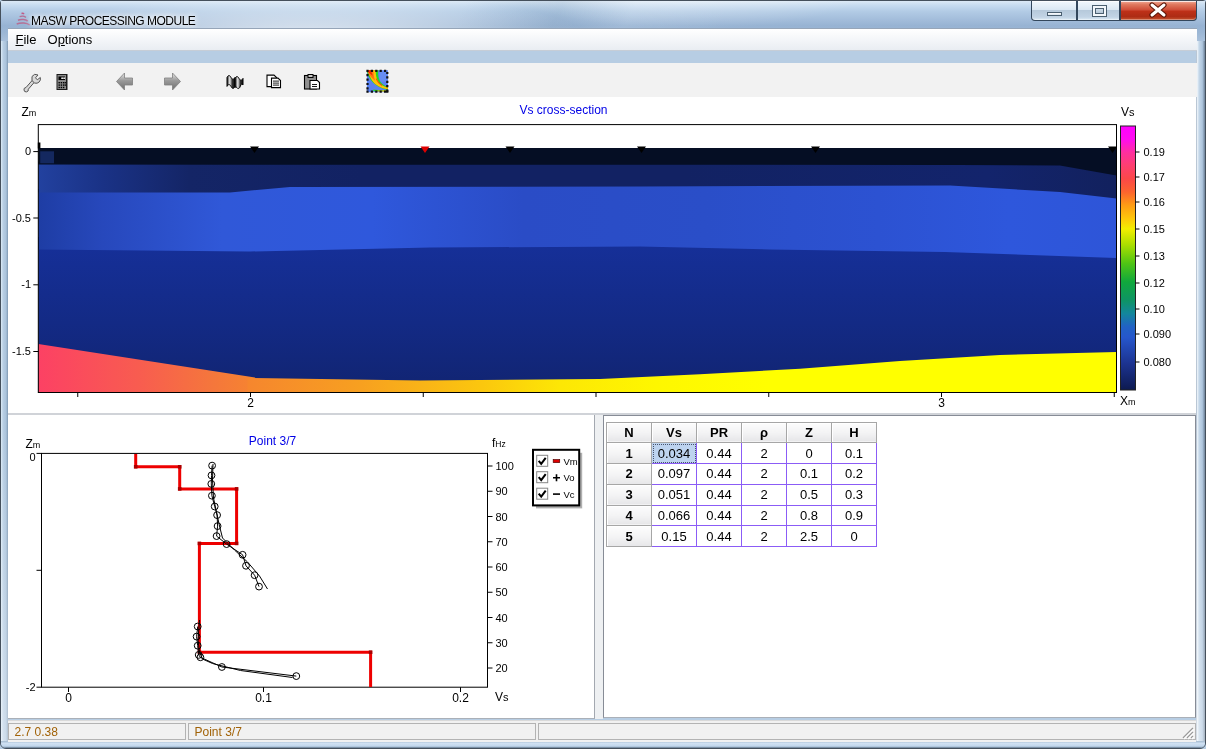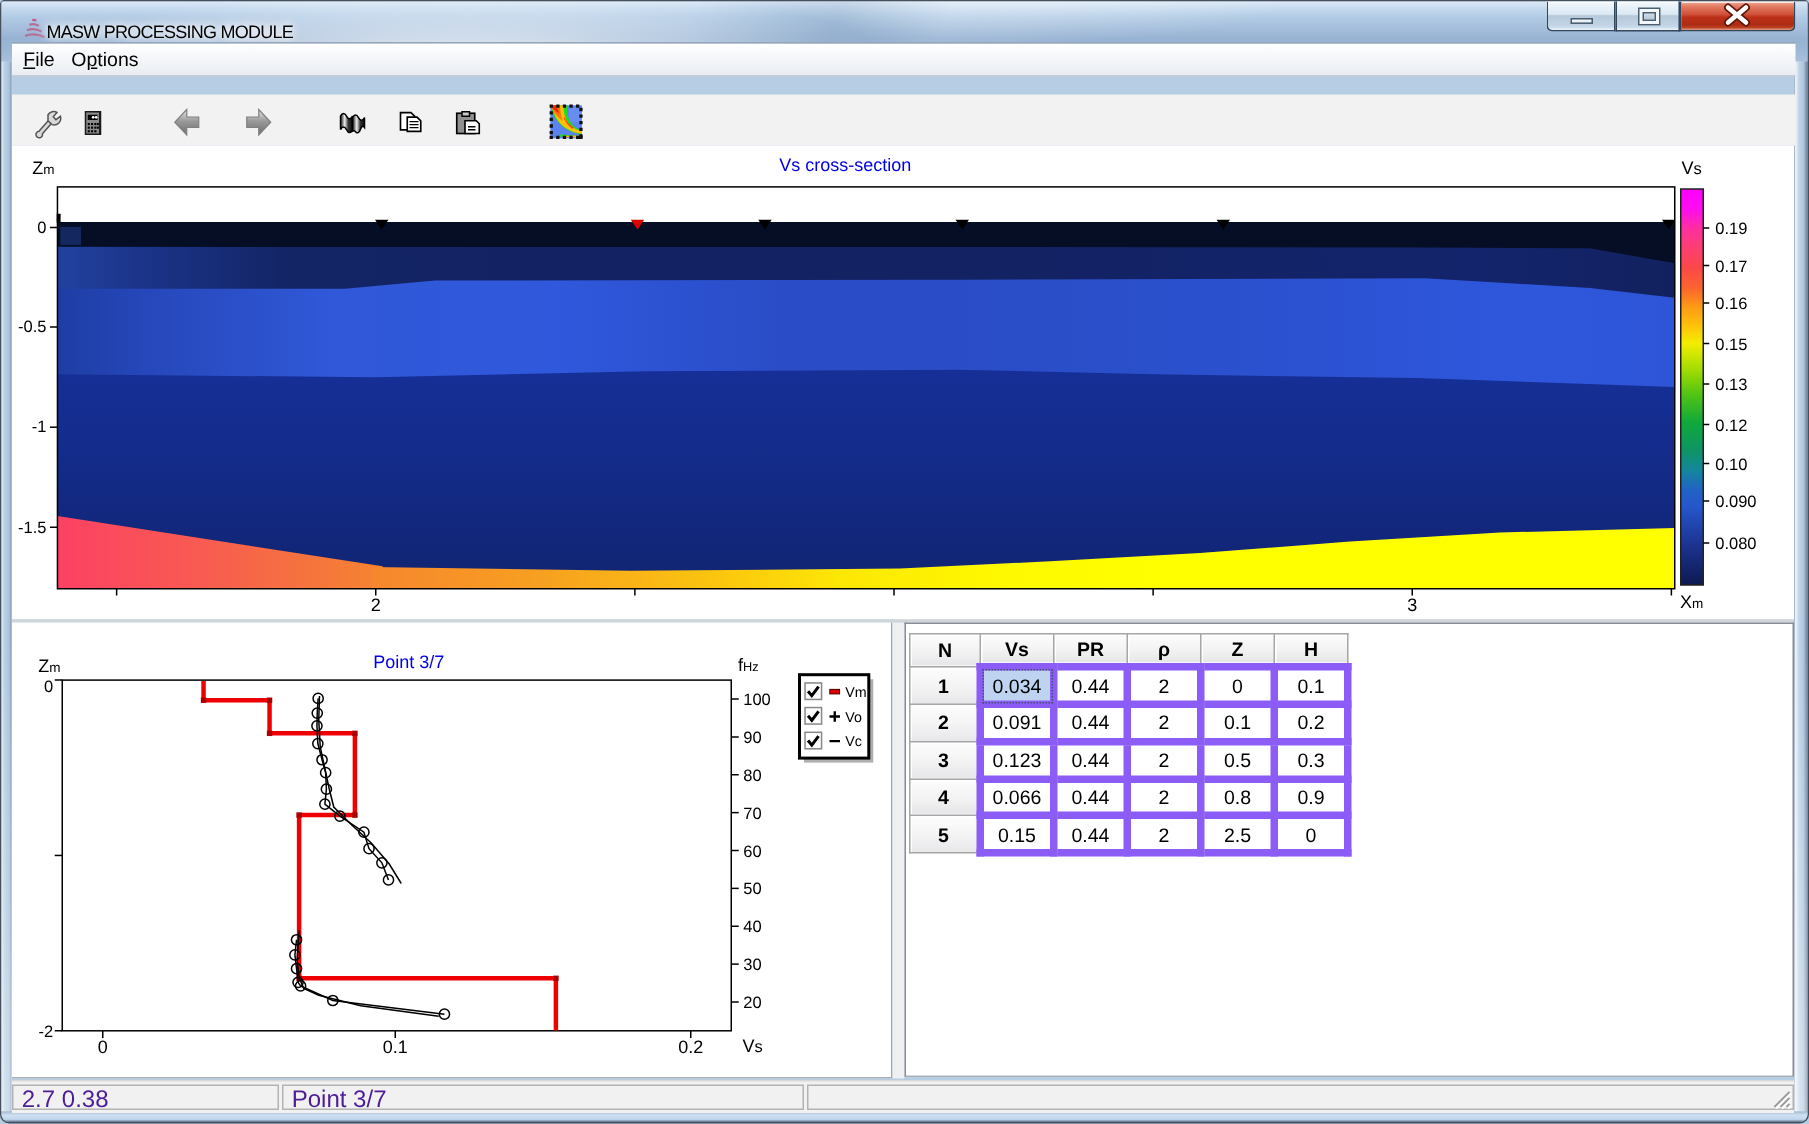--- a/index.html
+++ b/index.html
@@ -43,24 +43,24 @@
 
 #toolbar{position:absolute;left:7.5px;top:63px;width:1189px;height:34px;background:#f2f2f2;}
 
 #panel-top{position:absolute;left:7.5px;top:97px;width:1188px;height:316px;background:#fff;}
 #hsplit{position:absolute;left:7.5px;top:413px;width:1188px;height:2px;background:#d0d3d8;}
 #panel-bl{position:absolute;left:7.5px;top:415px;width:586px;height:303px;background:#fff;border-right:1px solid #a3a8b0;border-bottom:1px solid #aab0b8;}
 #vsplit{position:absolute;left:594.5px;top:415px;width:8px;height:304px;background:#eef0f2;}
 #panel-br{position:absolute;left:602.5px;top:415px;width:593px;height:303px;background:#fff;border:1px solid #878c96;border-bottom:1px solid #aab0b8;box-sizing:border-box;}
 
 #statusbar{position:absolute;left:7.5px;top:719.5px;width:1188px;height:21.5px;background:#f1f1f1;border-top:1px solid #d9d9d9;}
-.spanel{position:absolute;top:2px;height:17px;border:1px solid #b3b3b3;box-sizing:border-box;font-size:16px;color:#4c1d95;padding:1px 0 0 6px;}
+.spanel{position:absolute;top:2px;height:17px;border:1px solid #b3b3b3;box-sizing:border-box;font-size:12px;color:#a16207;padding:1px 0 0 6px;}
 
 #vtable{position:absolute;left:2.5px;top:5.5px;border-collapse:collapse;}
-#vtable td{border:5px solid #8b5cf6;width:44px;height:19.8px;text-align:center;vertical-align:middle;font-size:13px;padding:0;}
+#vtable td{border:1px solid #8b5cf6;width:44px;height:19.8px;text-align:center;vertical-align:middle;font-size:13px;padding:0;}
 #vtable td.fix{background:linear-gradient(180deg,#fdfdfd 0%,#f3f3f4 55%,#e6e6e8 100%);border:1px solid #a6a6a6;box-shadow:inset 1px 1px 0 #ffffff;font-weight:bold;}
 #vtable td.sel{background:#bdd3ef;outline:1px dotted #46526b;outline-offset:-2px;}
 </style>
 </head>
 <body>
 <div id="win">
   <div id="frame-outer"></div>
   <div id="titlebar">
       <div class="sheen"></div>
     </div>
@@ -413,29 +413,29 @@
       <tr>
             <td class="fix">1</td>
             <td class="sel">0.034</td>
             <td>0.44</td>
             <td>2</td>
             <td>0</td>
             <td>0.1</td>
           </tr>
       <tr>
             <td class="fix">2</td>
-            <td>0.091</td>
+            <td>0.097</td>
             <td>0.44</td>
             <td>2</td>
             <td>0.1</td>
             <td>0.2</td>
           </tr>
       <tr>
             <td class="fix">3</td>
-            <td>0.123</td>
+            <td>0.051</td>
             <td>0.44</td>
             <td>2</td>
             <td>0.5</td>
             <td>0.3</td>
           </tr>
       <tr>
             <td class="fix">4</td>
             <td>0.066</td>
             <td>0.44</td>
             <td>2</td>

